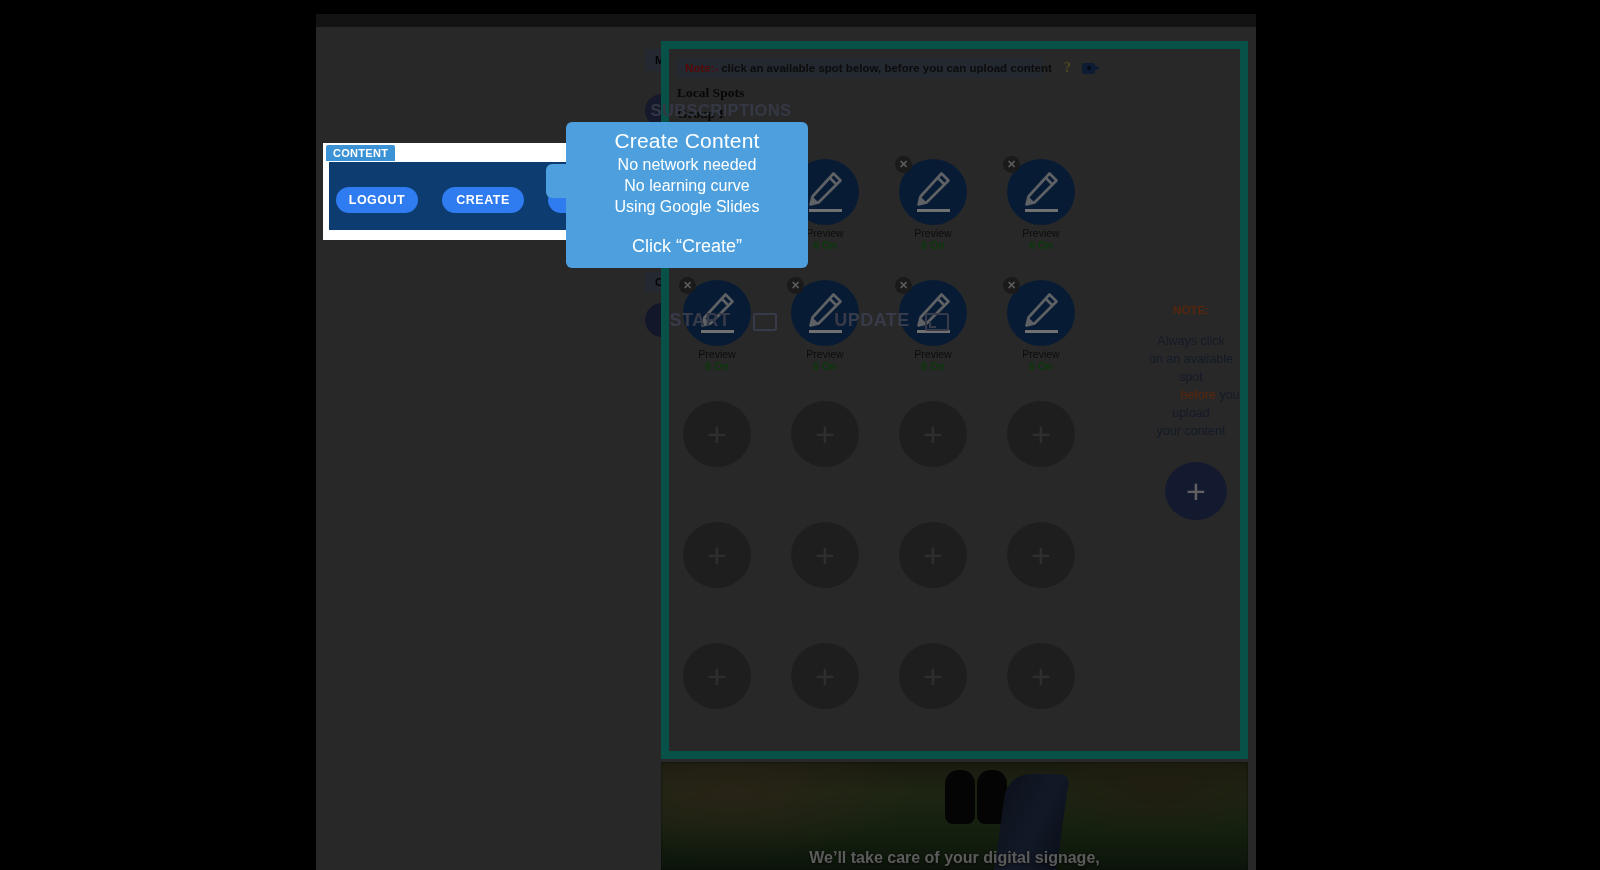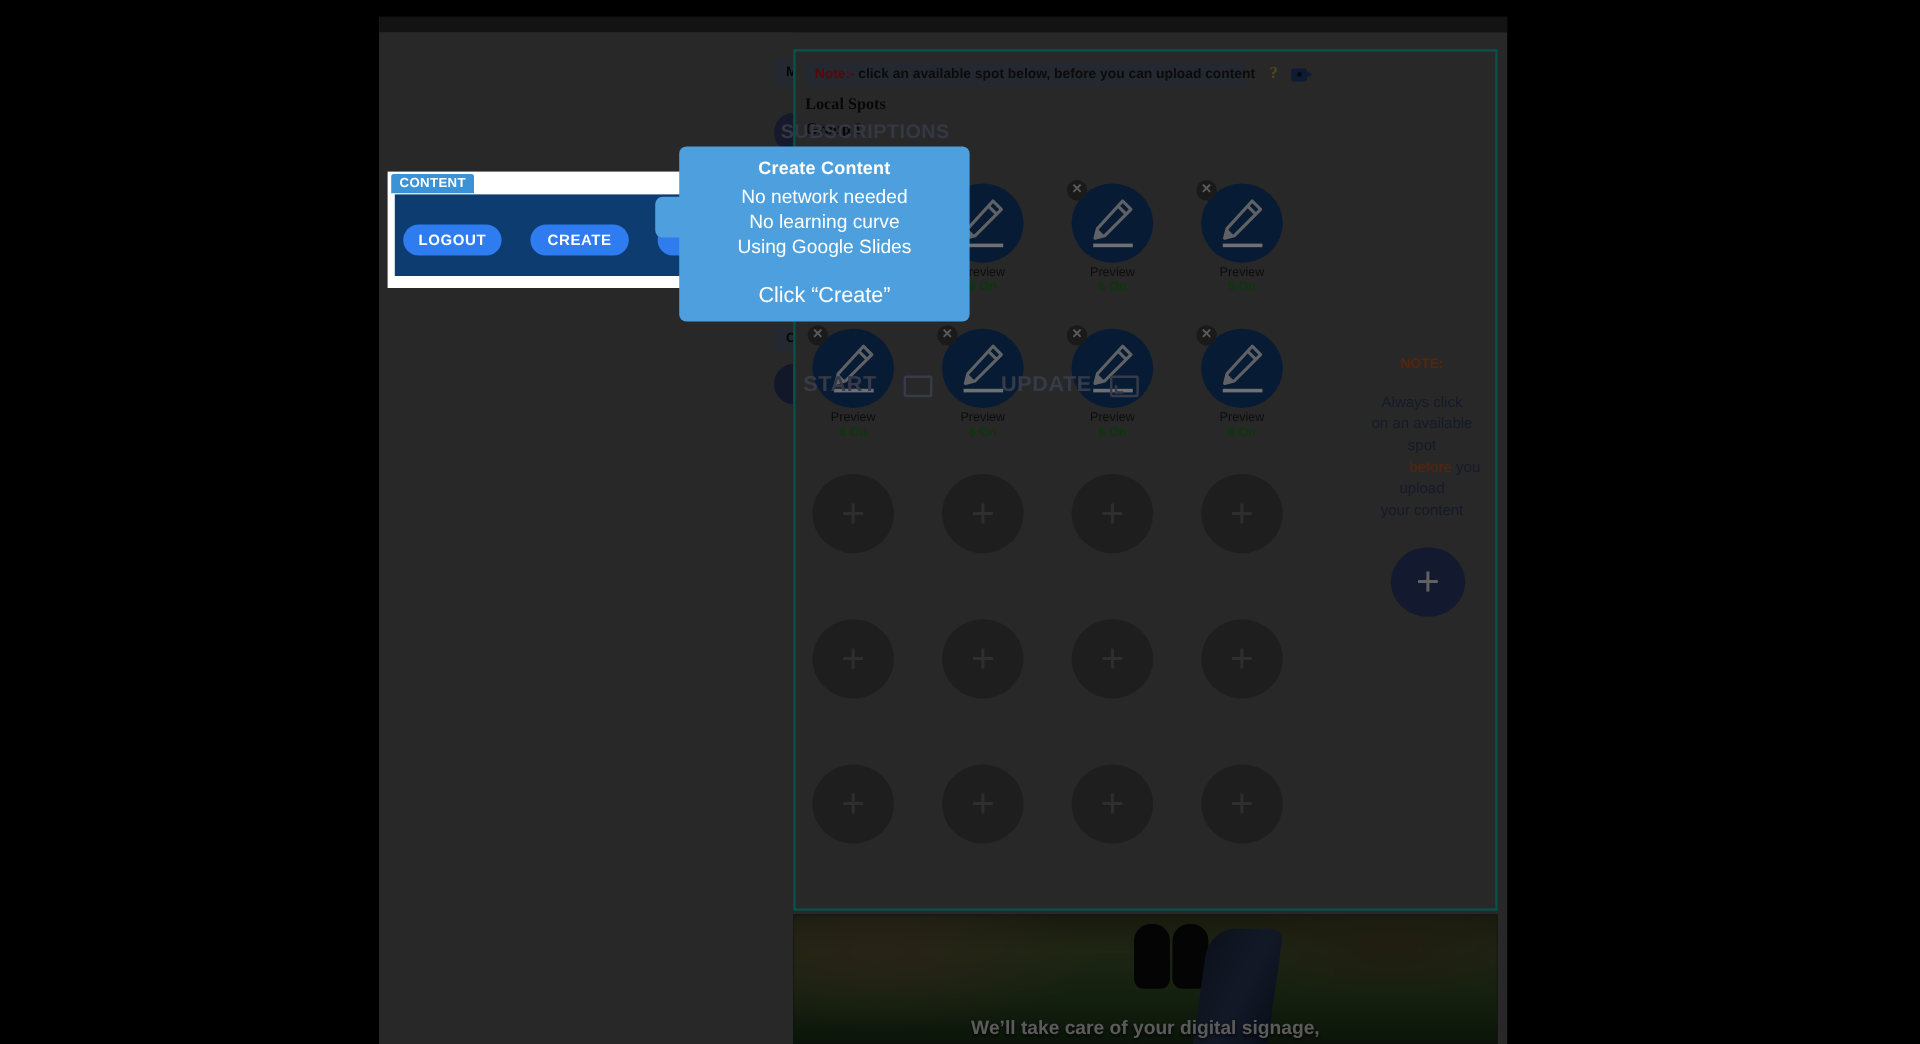--- a/index.html
+++ b/index.html
@@ -233,21 +233,21 @@
   }
 
   
   #right-panel {
     position: absolute;
     left: 345px;
     top: 27px;
     width: 587px;
     height: 718px;
     background: #5b5b5b;
-    border: 2px solid #14b8a6;
+    border: 8px solid #14b8a6;
     box-sizing: border-box;
   }
 
   #note-bar {
     position: absolute;
     left: 8px; top: 9px;
     width: 366px; height: 20px;
     background: #525c6e;
     display: flex;
     align-items: center;
@@ -450,22 +450,22 @@
   #callout .tail {
     position: absolute;
     left: -20px;
     top: 42px;
     width: 22px;
     height: 34px;
     background: #4da0dd;
     border-radius: 6px 0 0 6px;
   }
   #callout .c-title {
-    font-size: 15px;
-    font-weight: bold;
+    font-size: 21px;
+    font-weight: normal;
     line-height: 26px;
     letter-spacing: 0.2px;
   }
   #callout .c-line {
     font-size: 16px;
     line-height: 21px;
   }
   #callout .c-cta {
     font-size: 18px;
     font-weight: normal;

